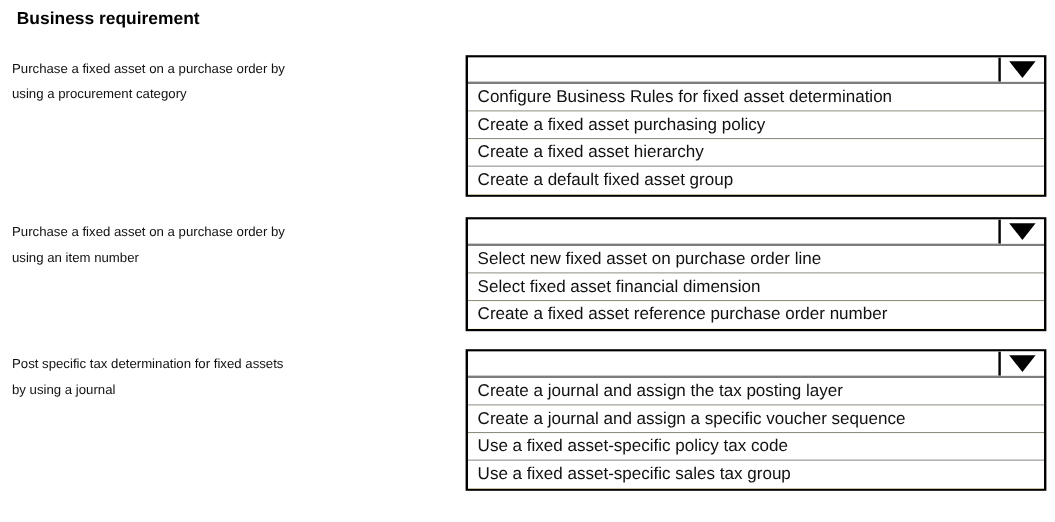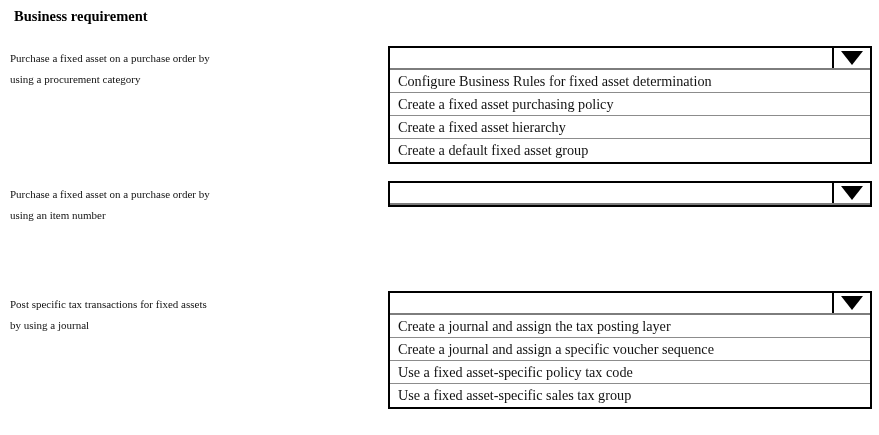--- a/index.html
+++ b/index.html
@@ -14,21 +14,20 @@
     font-family: "Liberation Sans", sans-serif;
     color: #0a0a0a;
     overflow: hidden;
   }
 
   .canvas {
     position: absolute;
     left: 0; top: 0;
     width: 879px;
     height: 435px;
-    font-family: Liberation Serif, serif;
   }
 
   
   .col-header {
     position: absolute;
     font-weight: bold;
     font-size: 14.5px;
     line-height: 18px;
     color: #000000;
     white-space: nowrap;
@@ -157,24 +156,29 @@
     <span class="line">using an item number</span>
   </div>
 
   <div class="dropdown-group dg-2">
     <div class="combo-bar">
       <div class="combo-value"></div>
       <div class="combo-arrow-btn">
         <span class="arrow-glyph"></span>
       </div>
     </div>
+    <div class="option-list">
+      <div class="option-item">Select new fixed asset on purchase order line</div>
+      <div class="option-item">Select fixed asset financial dimension</div>
+      <div class="option-item">Create a fixed asset reference purchase order number</div>
+    </div>
   </div>
 
   <div class="requirement req-3">
-    <span class="line">Post specific tax transactions for fixed assets</span>
+    <span class="line">Post specific tax determination for fixed assets</span>
     <span class="line">by using a journal</span>
   </div>
 
   <div class="dropdown-group dg-3">
     <div class="combo-bar">
       <div class="combo-value"></div>
       <div class="combo-arrow-btn">
         <span class="arrow-glyph"></span>
       </div>
     </div>

